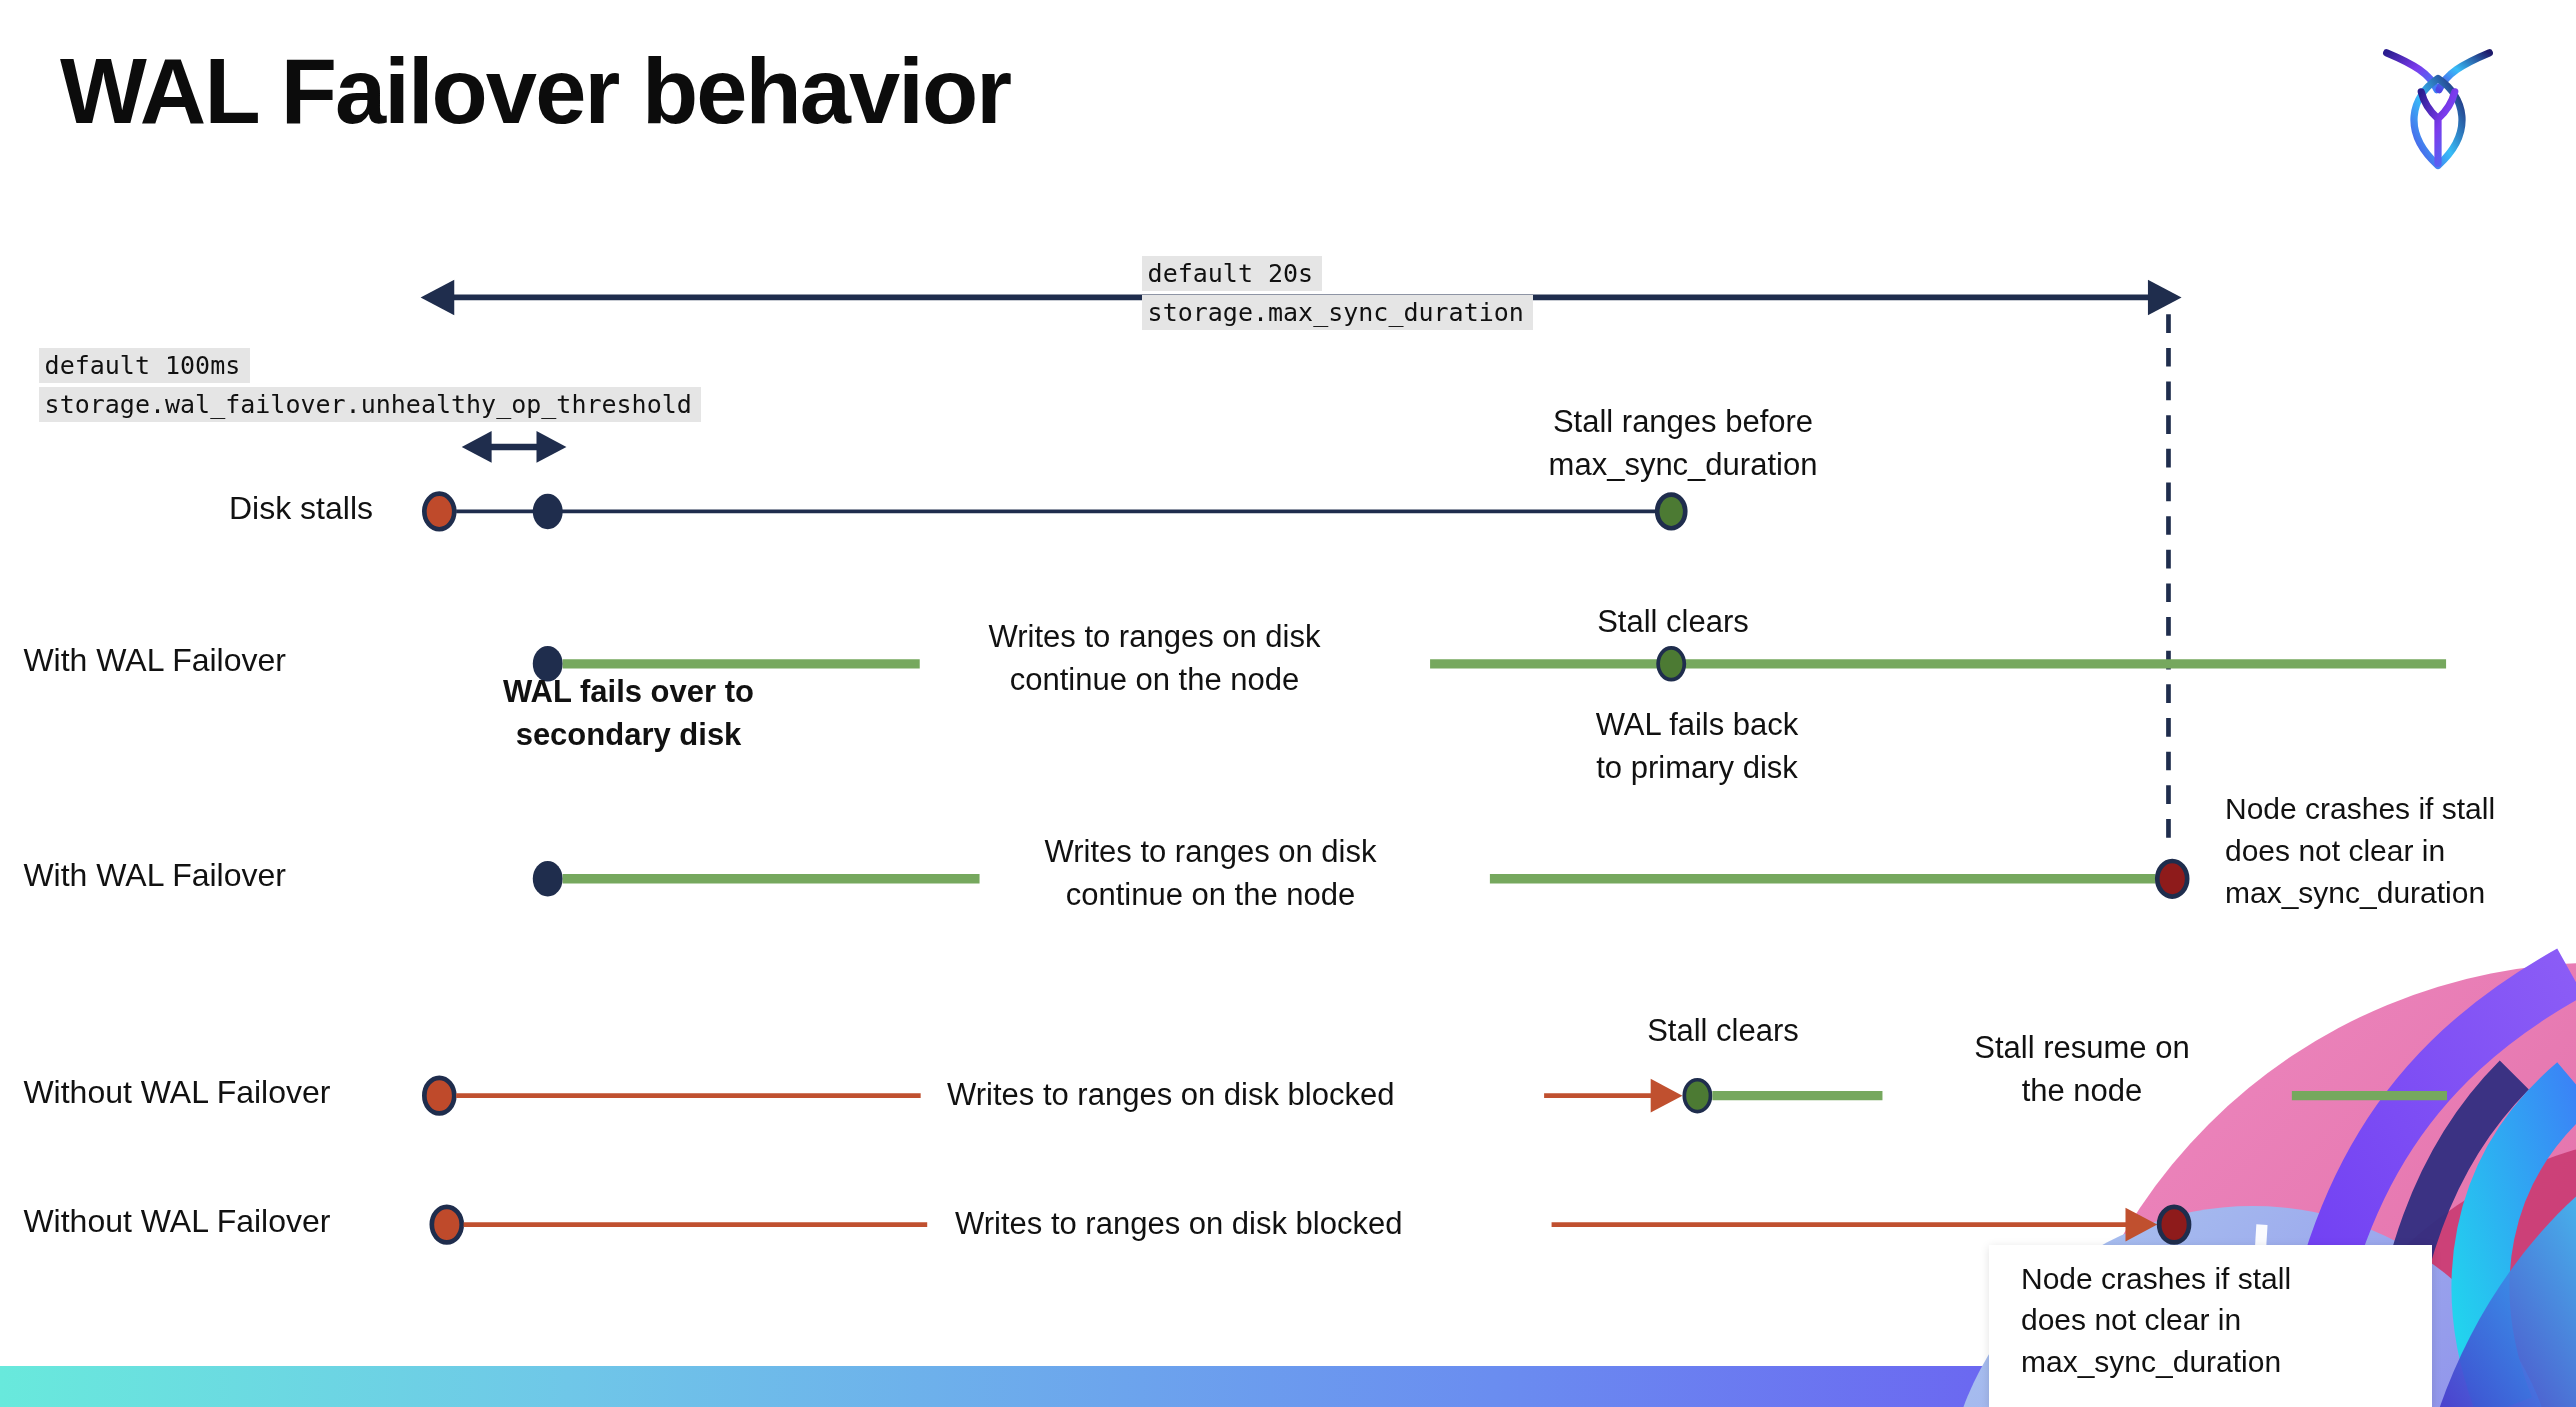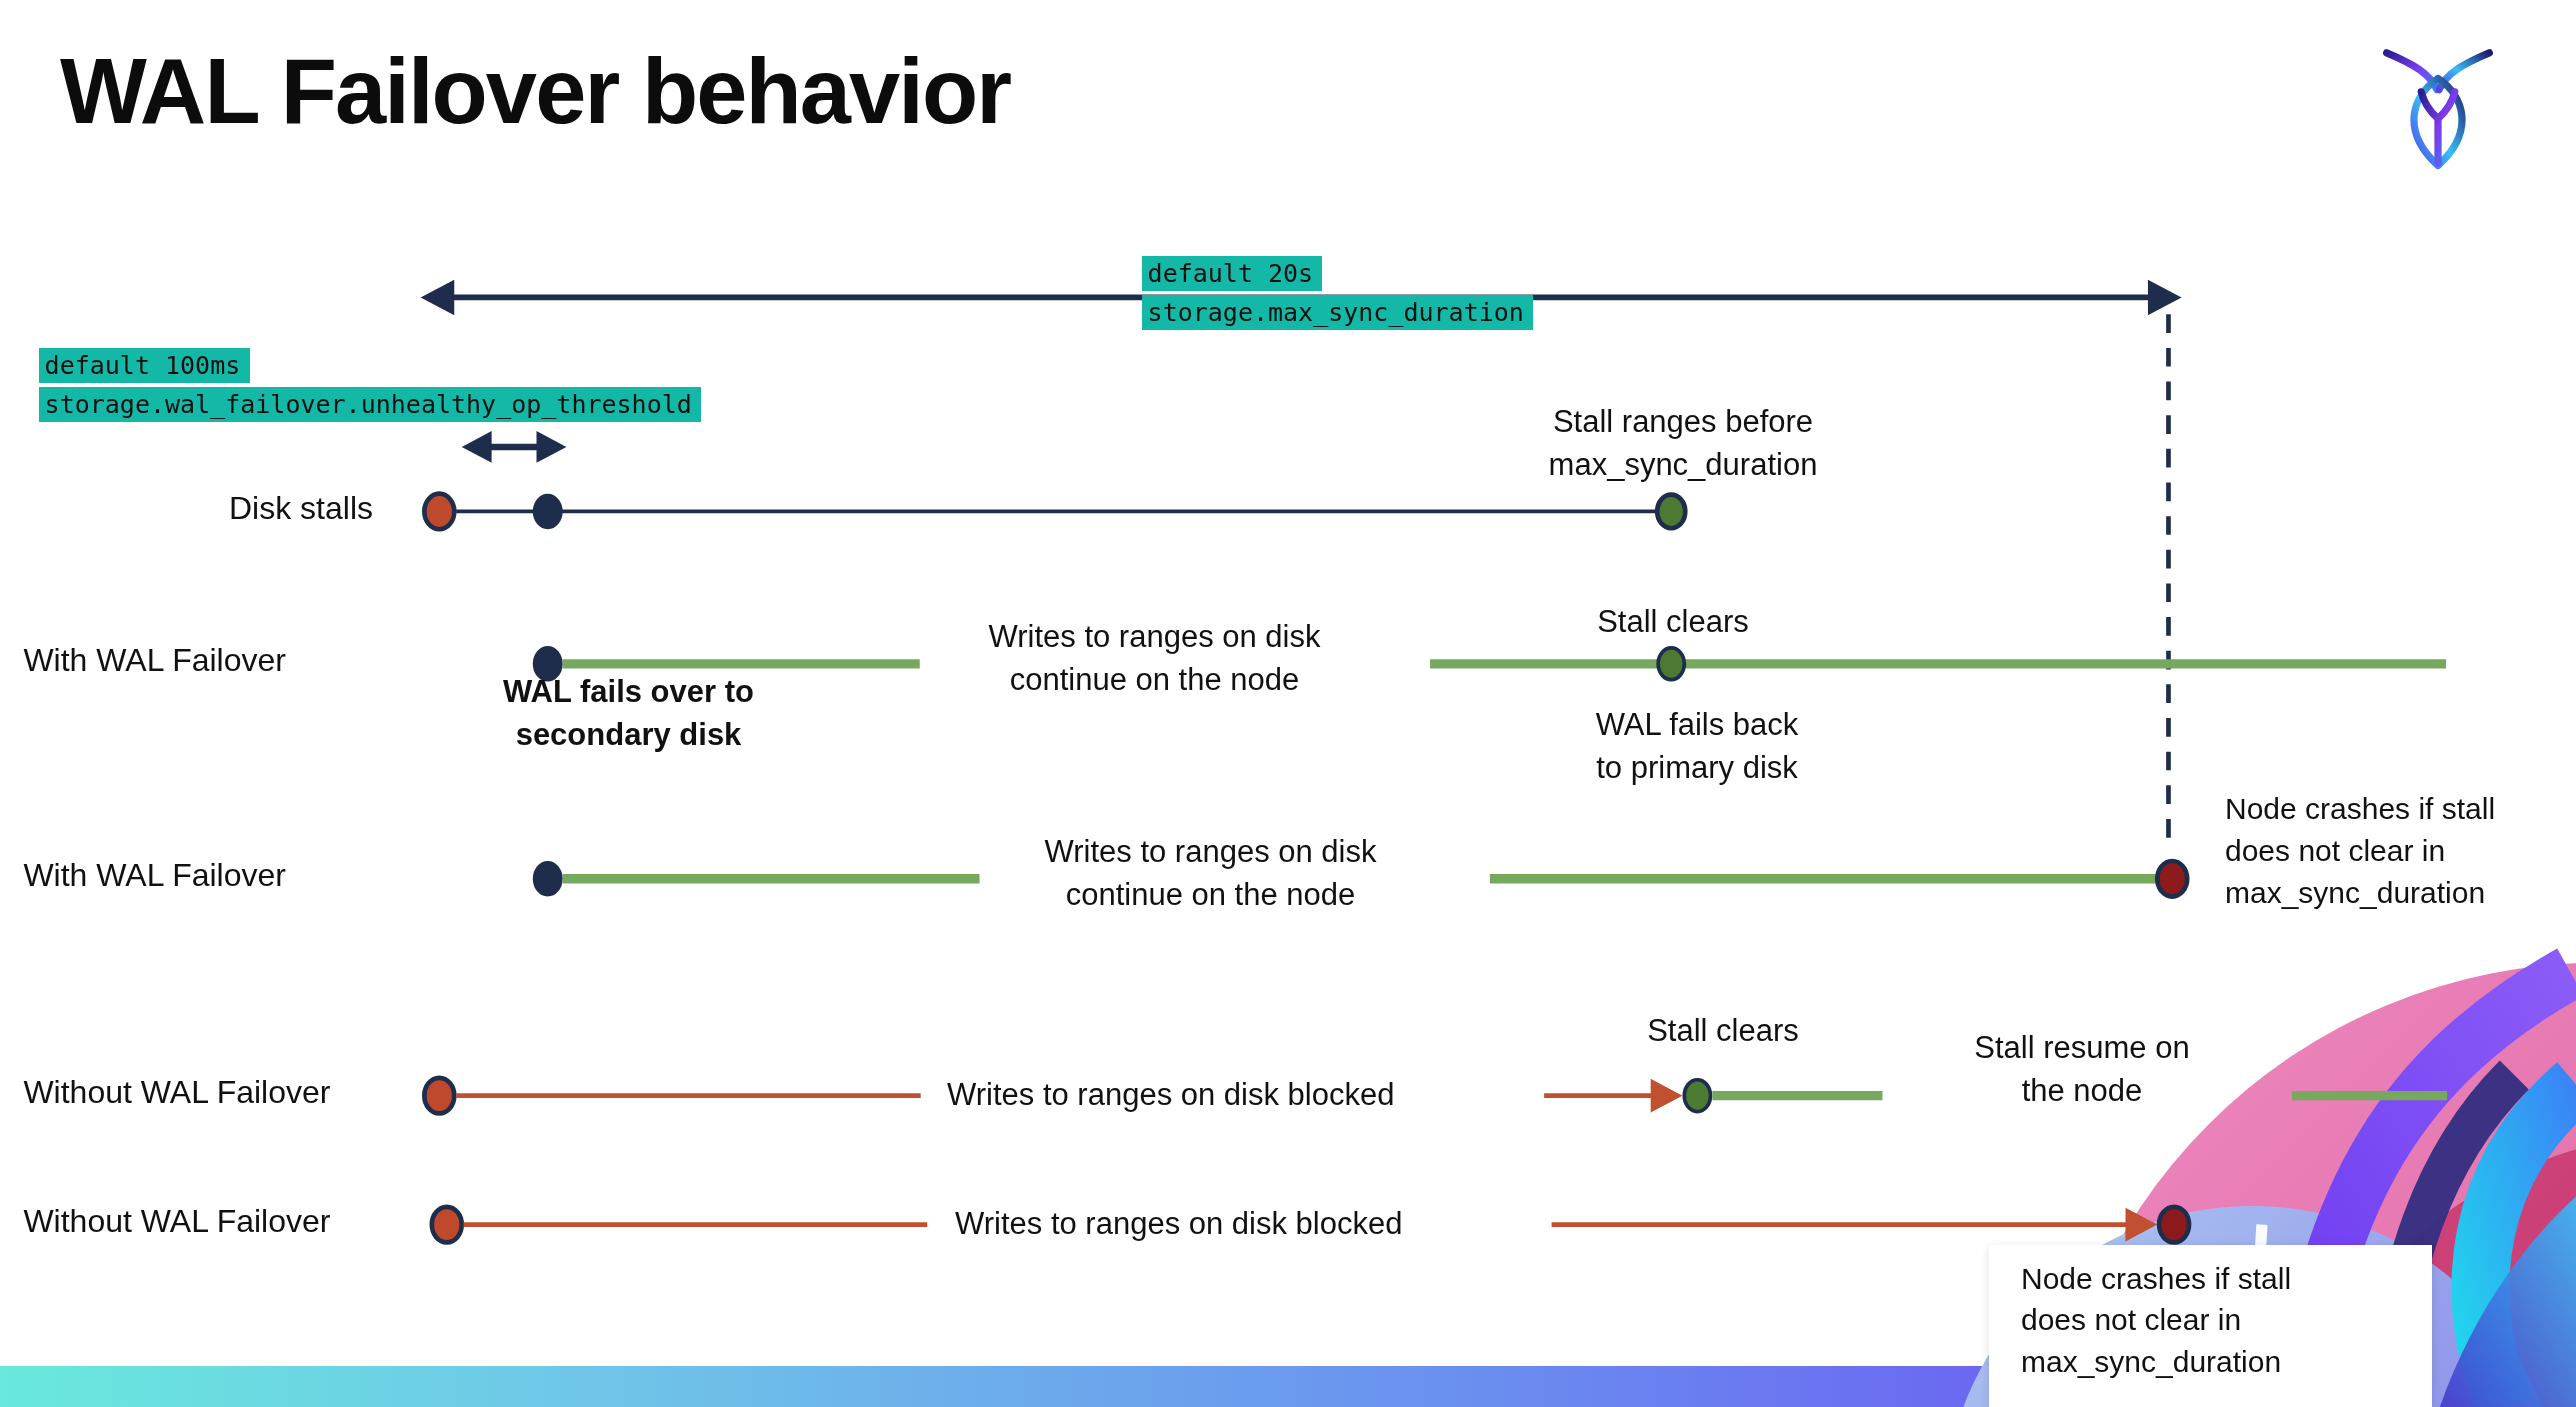--- a/index.html
+++ b/index.html
@@ -11,21 +11,21 @@
               letter-spacing:-1.9px;color:#0c0c0c;z-index:4;}
 
   .row-label{position:absolute;font-size:32px;color:#111;white-space:nowrap;z-index:4;}
   .note{position:absolute;font-size:31px;line-height:1.4;color:#111;text-align:center;
         white-space:pre-line;z-index:4;}
   .note-left{text-align:left;}
   .note-single{white-space:nowrap;}
 
   .mono-tag{position:absolute;font-family:"DejaVu Sans Mono",monospace;font-size:25px;
             color:#111;z-index:4;}
-  .mono-tag span{background:#14b8a6;padding:2.8px 9.3px 3.7px 5.6px;display:inline-block;}
+  .mono-tag span{background:#e5e5e5;padding:2.8px 9.3px 3.7px 5.6px;display:inline-block;}
 
   .crash-box{position:absolute;left:1989px;top:1245px;width:443px;height:163px;
              background:#ffffff;z-index:5;box-shadow:0 1.9px 9.3px rgba(0,0,0,.12);}
   .crash-box .txt{padding:13px 9.3px 0 32px;font-size:30px;line-height:1.38;
                   white-space:pre-line;color:#111;}
 
   .bottom-bar{position:absolute;left:0;top:1366px;width:2576px;height:42px;z-index:1;
               background:linear-gradient(90deg,#68e9dc 0%,#6fc7e8 22%,#6a8df0 58%,#6c3bf2 100%);}
 
   svg{display:block;}

